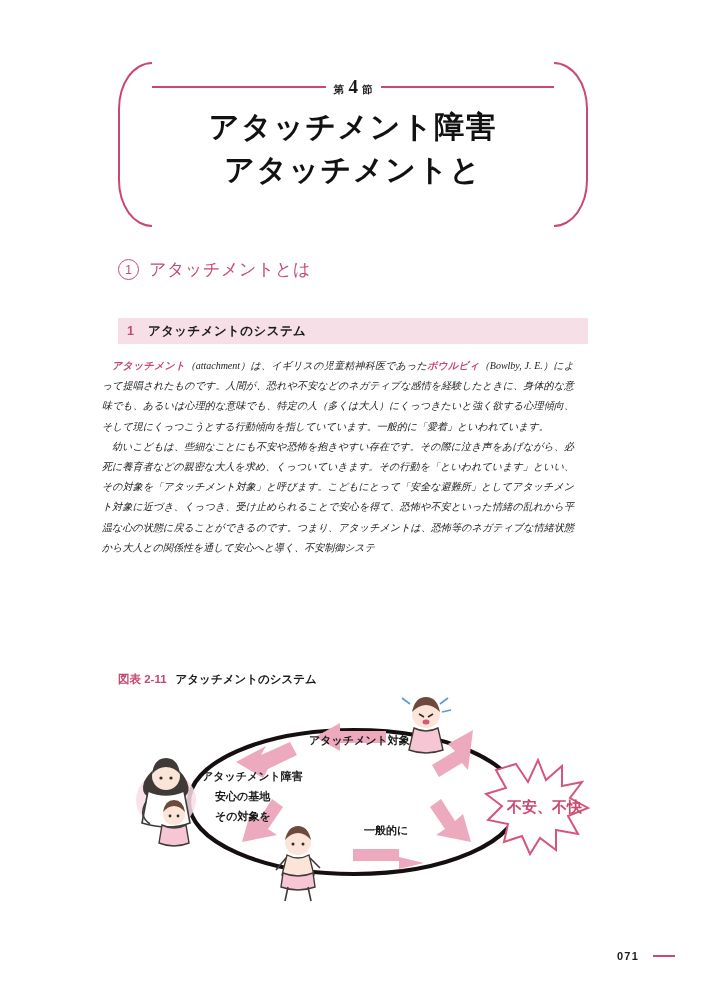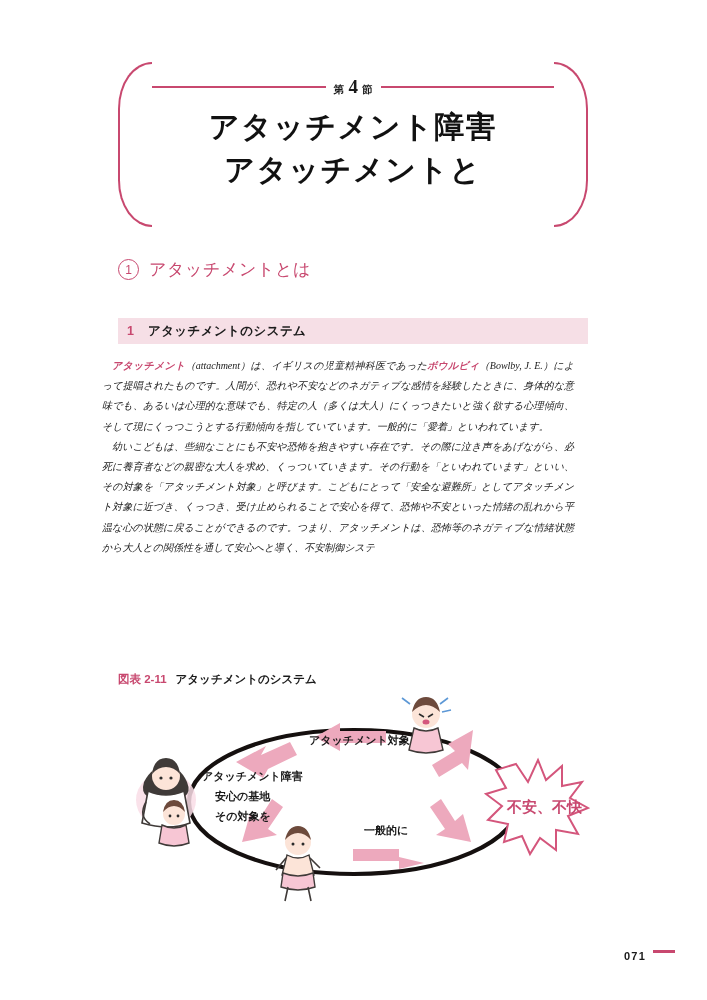--- a/index.html
+++ b/index.html
@@ -173,21 +173,21 @@
     font-size: 15px;
     font-weight: bold;
     color: #c8486f;
     white-space: nowrap;
   }
 
   
   .folio {
     position: absolute;
     right: 32px; bottom: 38px;
-    display: flex; align-items: flex-start; gap: 7px;
+    display: flex; align-items: center; gap: 14px;
   }
   .folio-num {
     font-family: "Liberation Sans", sans-serif;
     font-size: 11px;
     font-weight: bold;
     letter-spacing: 1.2px;
     color: #1a1a1a;
   }
   .folio-bar {
     width: 22px; height: 2.6px;

